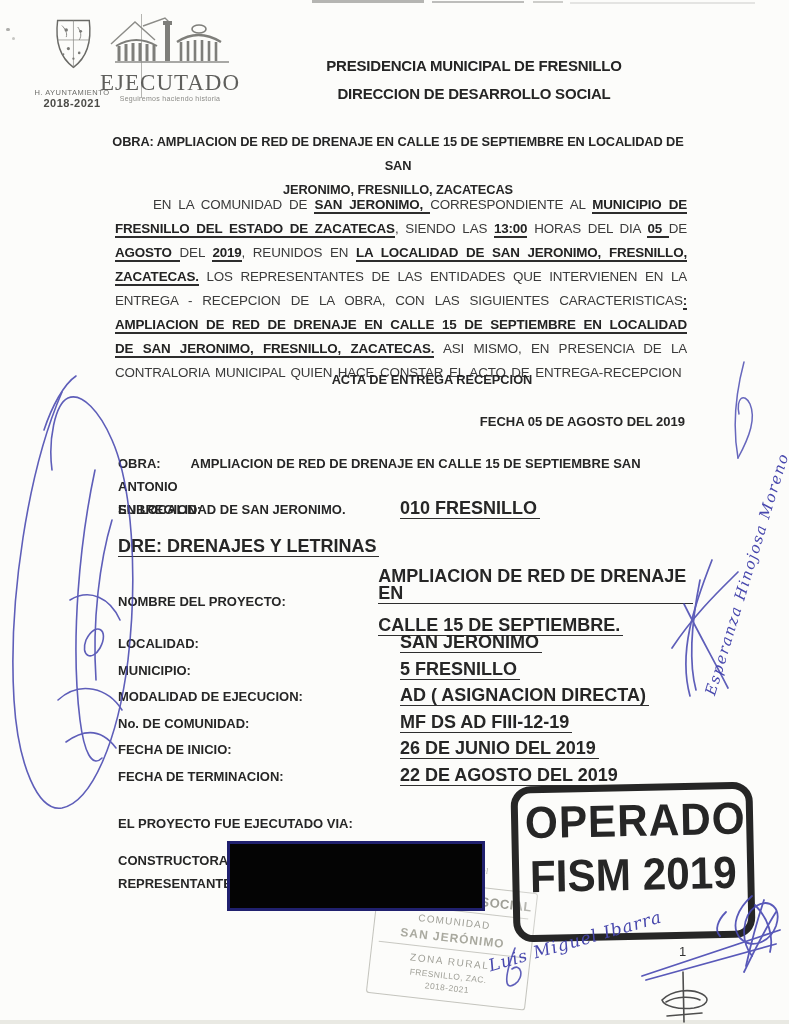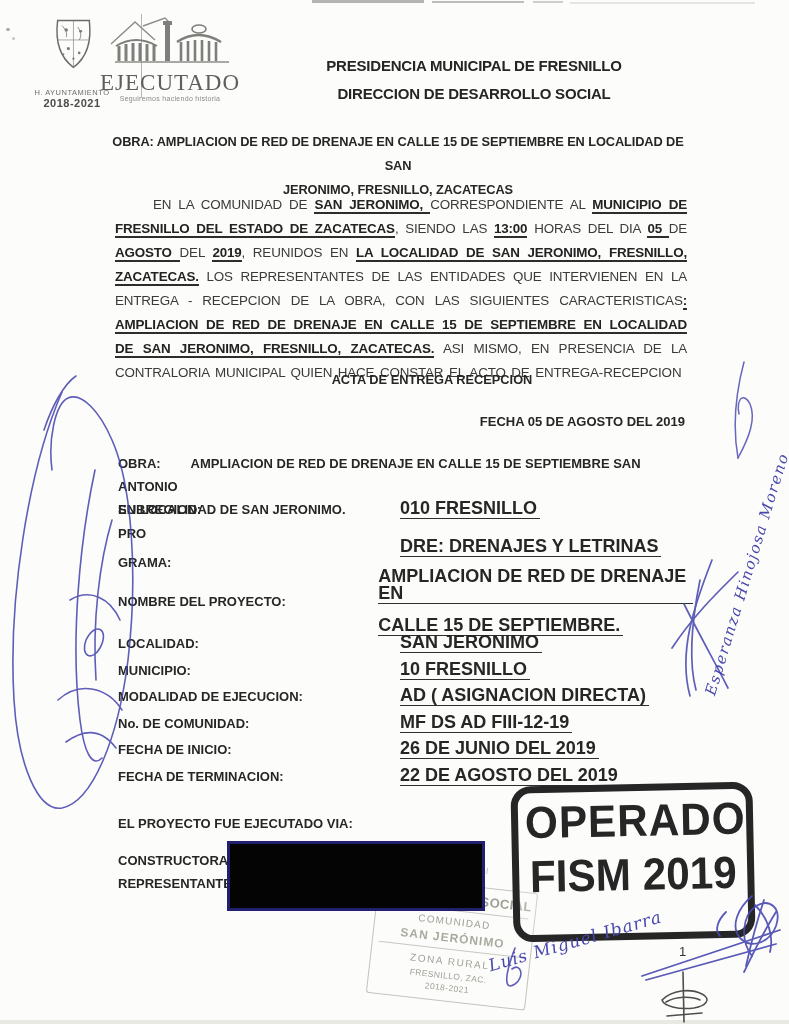--- a/index.html
+++ b/index.html
@@ -160,24 +160,20 @@
   <div class="fields">
       <div class="field-row">
         <div class="field-label">
           <div>SUBREGION:</div>
         </div>
         <div class="field-value">
           <div class="value-line">010 FRESNILLO</div>
         </div>
       </div>
       <div class="field-row tall-label">
-        <div class="field-label">
-          <div>PRO</div>
-          <div>GRAMA:</div>
-        </div>
         <div class="field-value">
           <div class="value-line">DRE: DRENAJES Y LETRINAS</div>
         </div>
       </div>
       <div class="field-row tall-value">
         <div class="field-label">
           <div>NOMBRE DEL PROYECTO:</div>
         </div>
         <div class="field-value">
           <div class="value-line">AMPLIACION DE RED DE DRENAJE EN</div>
@@ -190,21 +186,21 @@
         </div>
         <div class="field-value">
           <div class="value-line">SAN JERONIMO</div>
         </div>
       </div>
       <div class="field-row">
         <div class="field-label">
           <div>MUNICIPIO:</div>
         </div>
         <div class="field-value">
-          <div class="value-line">10 FRESNILLO</div>
+          <div class="value-line">5 FRESNILLO</div>
         </div>
       </div>
       <div class="field-row">
         <div class="field-label">
           <div>MODALIDAD DE EJECUCION:</div>
         </div>
         <div class="field-value">
           <div class="value-line">AD ( ASIGNACION DIRECTA)</div>
         </div>
       </div>

